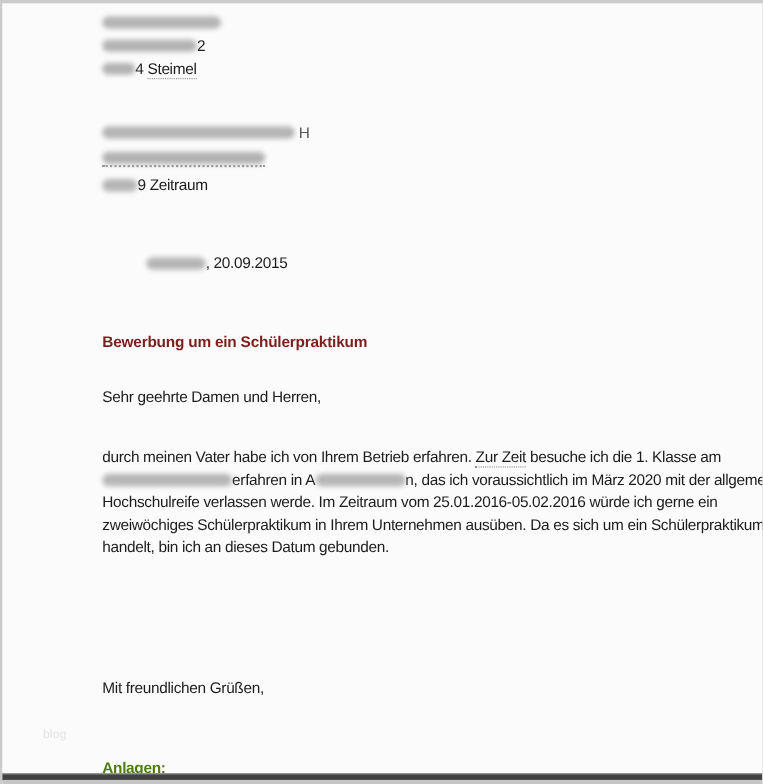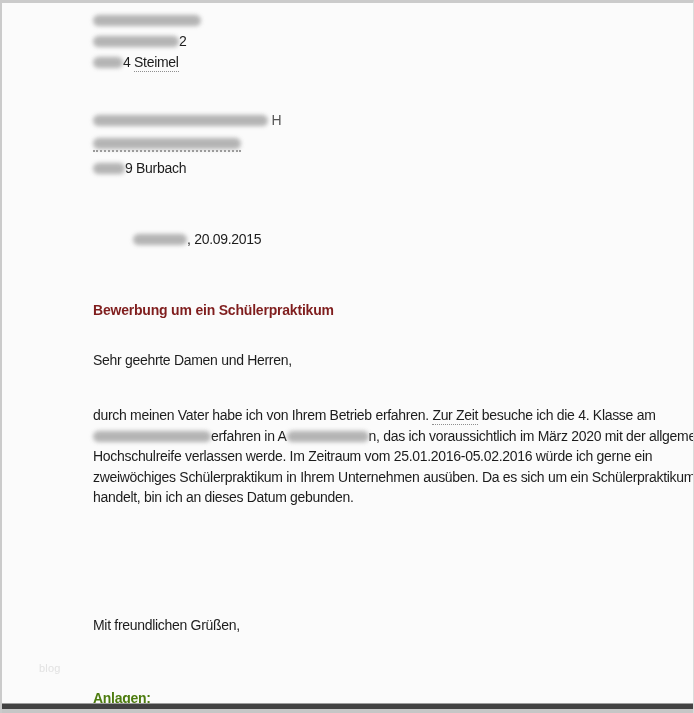--- a/index.html
+++ b/index.html
@@ -76,33 +76,33 @@
     <span class="blob w30"></span><span>4 </span><span class="squiggle">Steimel</span>
   </div>
 
   <div class="abs line" style="left:91px; top:110px;">
     <span class="blob w175"></span> <span style="color:#555;">H</span>
   </div>
   <div class="abs line" style="left:91px; top:133px;">
     <span class="squiggle-wrap"><span class="blob w148"></span></span>
   </div>
   <div class="abs line" style="left:91px; top:158px;">
-    <span class="blob w32"></span><span>9 </span><span>Burbach</span>
+    <span class="blob w32"></span><span>9 </span><span>Zeitraum</span>
   </div>
 
   <div class="abs line" style="left:91px; top:229px;padding-left:40px;">
     <span class="blob w54"></span><span>, 20.09.2015</span>
   </div>
 
   <div class="abs line subject" style="left:91px; top:300px;">Bewerbung um ein Schülerpraktikum</div>
 
   <div class="abs line" style="left:91px; top:350px;">Sehr geehrte Damen und Herren,</div>
 
   <div class="abs" style="left:91px; top:402px;">
-    <div class="bodyline"><span>durch meinen Vater habe ich von Ihrem Betrieb erfahren. </span><span class="squiggle">Zur Zeit</span><span> besuche ich die 4. Klasse am</span></div>
+    <div class="bodyline"><span>durch meinen Vater habe ich von Ihrem Betrieb erfahren. </span><span class="squiggle">Zur Zeit</span><span> besuche ich die 1. Klasse am</span></div>
     <div class="bodyline"><span class="blob w118"></span><span>erfahren in A</span><span class="blob w82"></span><span>n, das ich voraussichtlich im März 2020 mit der allgemeinen</span></div>
     <div class="bodyline">Hochschulreife verlassen werde. Im Zeitraum vom 25.01.2016-05.02.2016 würde ich gerne ein</div>
     <div class="bodyline">zweiwöchiges Schülerpraktikum in Ihrem Unternehmen ausüben. Da es sich um ein Schülerpraktikum</div>
     <div class="bodyline">handelt, bin ich an dieses Datum gebunden.</div>
   </div>
 
   <div class="abs line" style="left:91px; top:615px;">Mit freundlichen Grüßen,</div>
 
   <div class="abs watermark" style="left:37px; top:659px;">blog</div>
 

